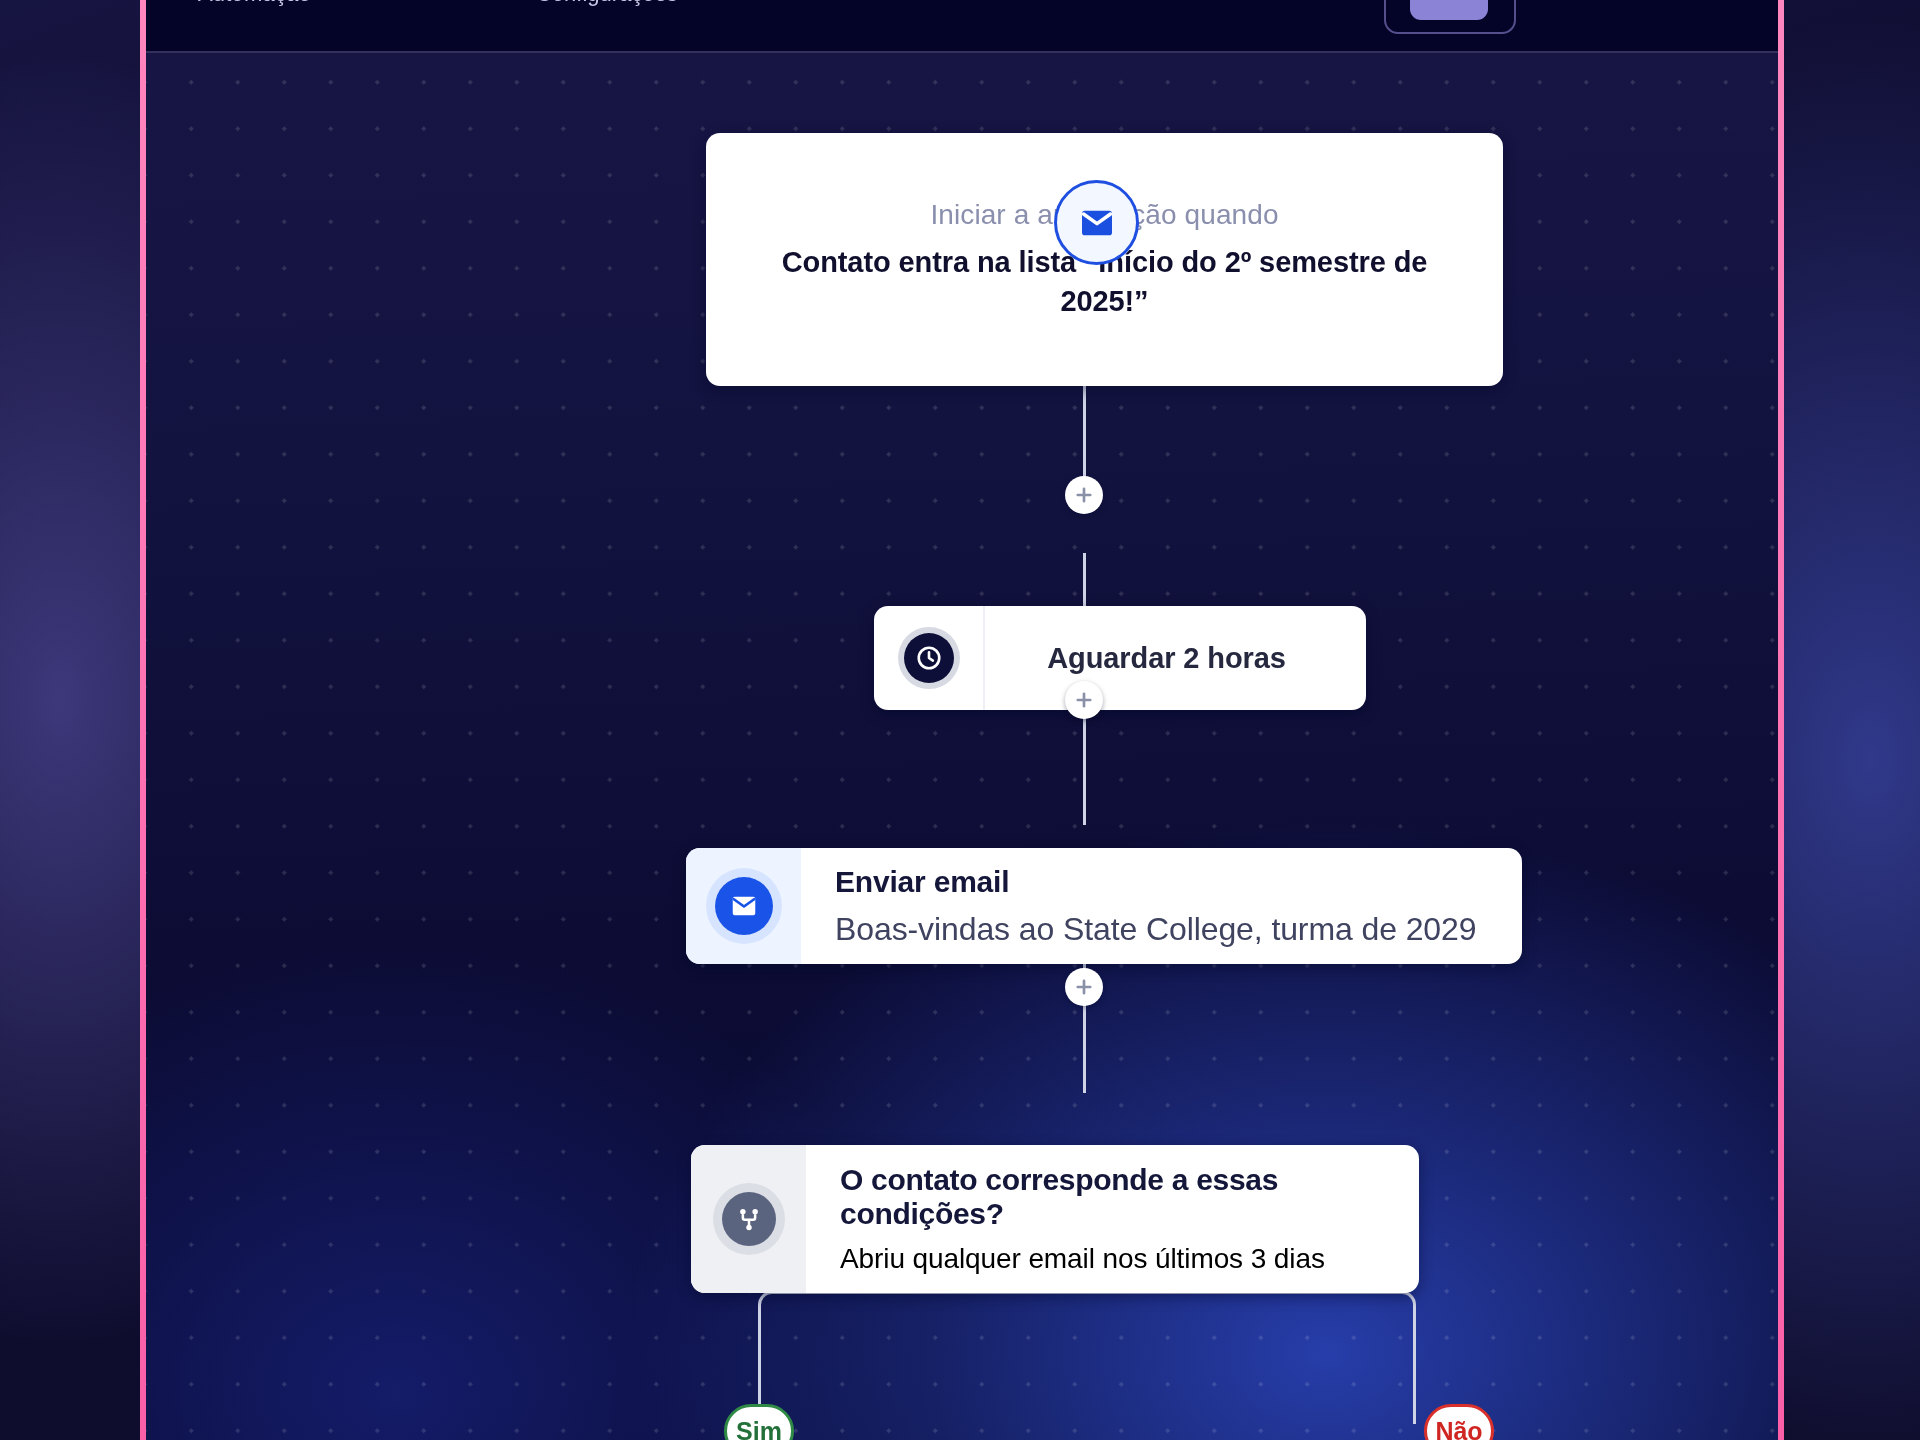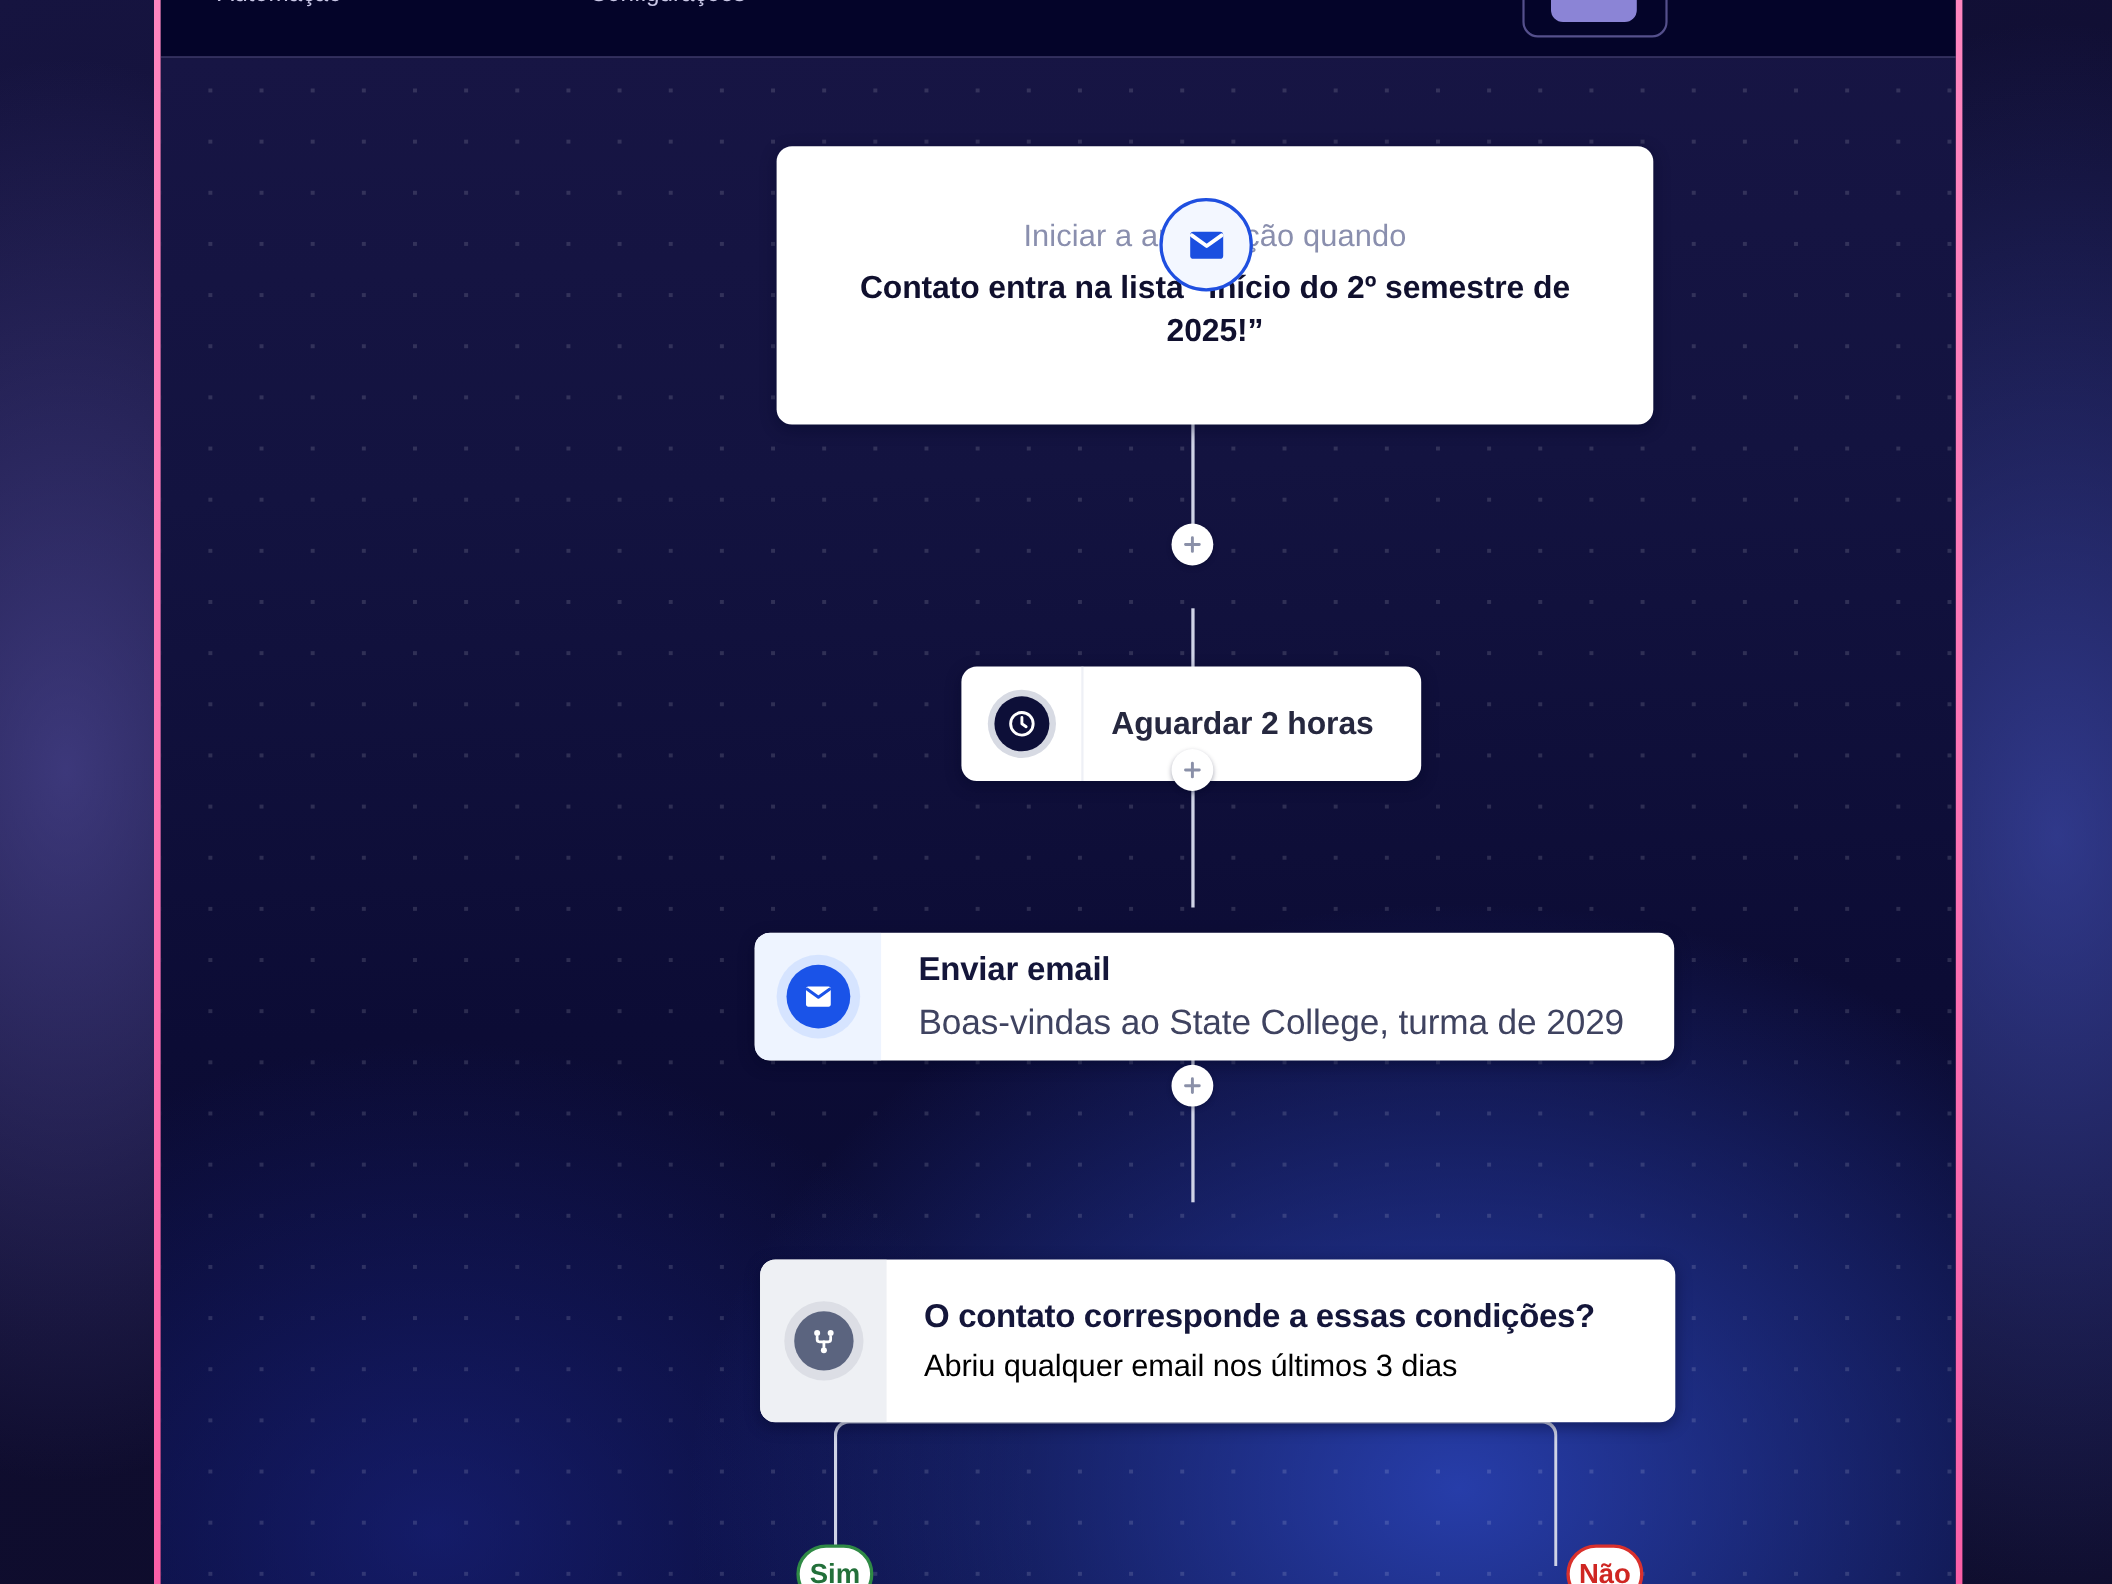--- a/index.html
+++ b/index.html
@@ -178,21 +178,21 @@
     background: #f3f7ff;
     border: 3px solid #1f4fe0;
     z-index: 9;
     display:flex; align-items:center; justify-content:center;
     box-sizing: border-box;
   }
 
   
   .wait-card {
     left: 728px; top: 553px;
-    width: 418px; height: 104px;
+    width: 492px; height: 104px;
     display: flex; align-items: center;
   }
   .wait-icon-pane {
     width: 111px; height: 100%;
     display:flex; align-items:center; justify-content:center;
     border-right: 2px solid #eef0f6;
     box-sizing: border-box;
   }
   .clock-ring {
     width: 62px; height: 62px;
@@ -245,21 +245,21 @@
     margin-bottom: 12px;
   }
   .email-sub {
     font-size: 32px; color: #3f4360; font-weight: 400;
     letter-spacing: -.1px;
   }
 
   
   .cond-card {
     left: 545px; top: 1092px;
-    width: 832px; height: 148px;
+    width: 728px; height: 148px;
     display:flex; align-items: stretch;
   }
   .cond-icon-pane {
     width: 115px;
     background: #eef0f4;
     display:flex; align-items:center; justify-content:center;
   }
   .cond-circle {
     width: 54px; height: 54px;
     border-radius: 50%;

